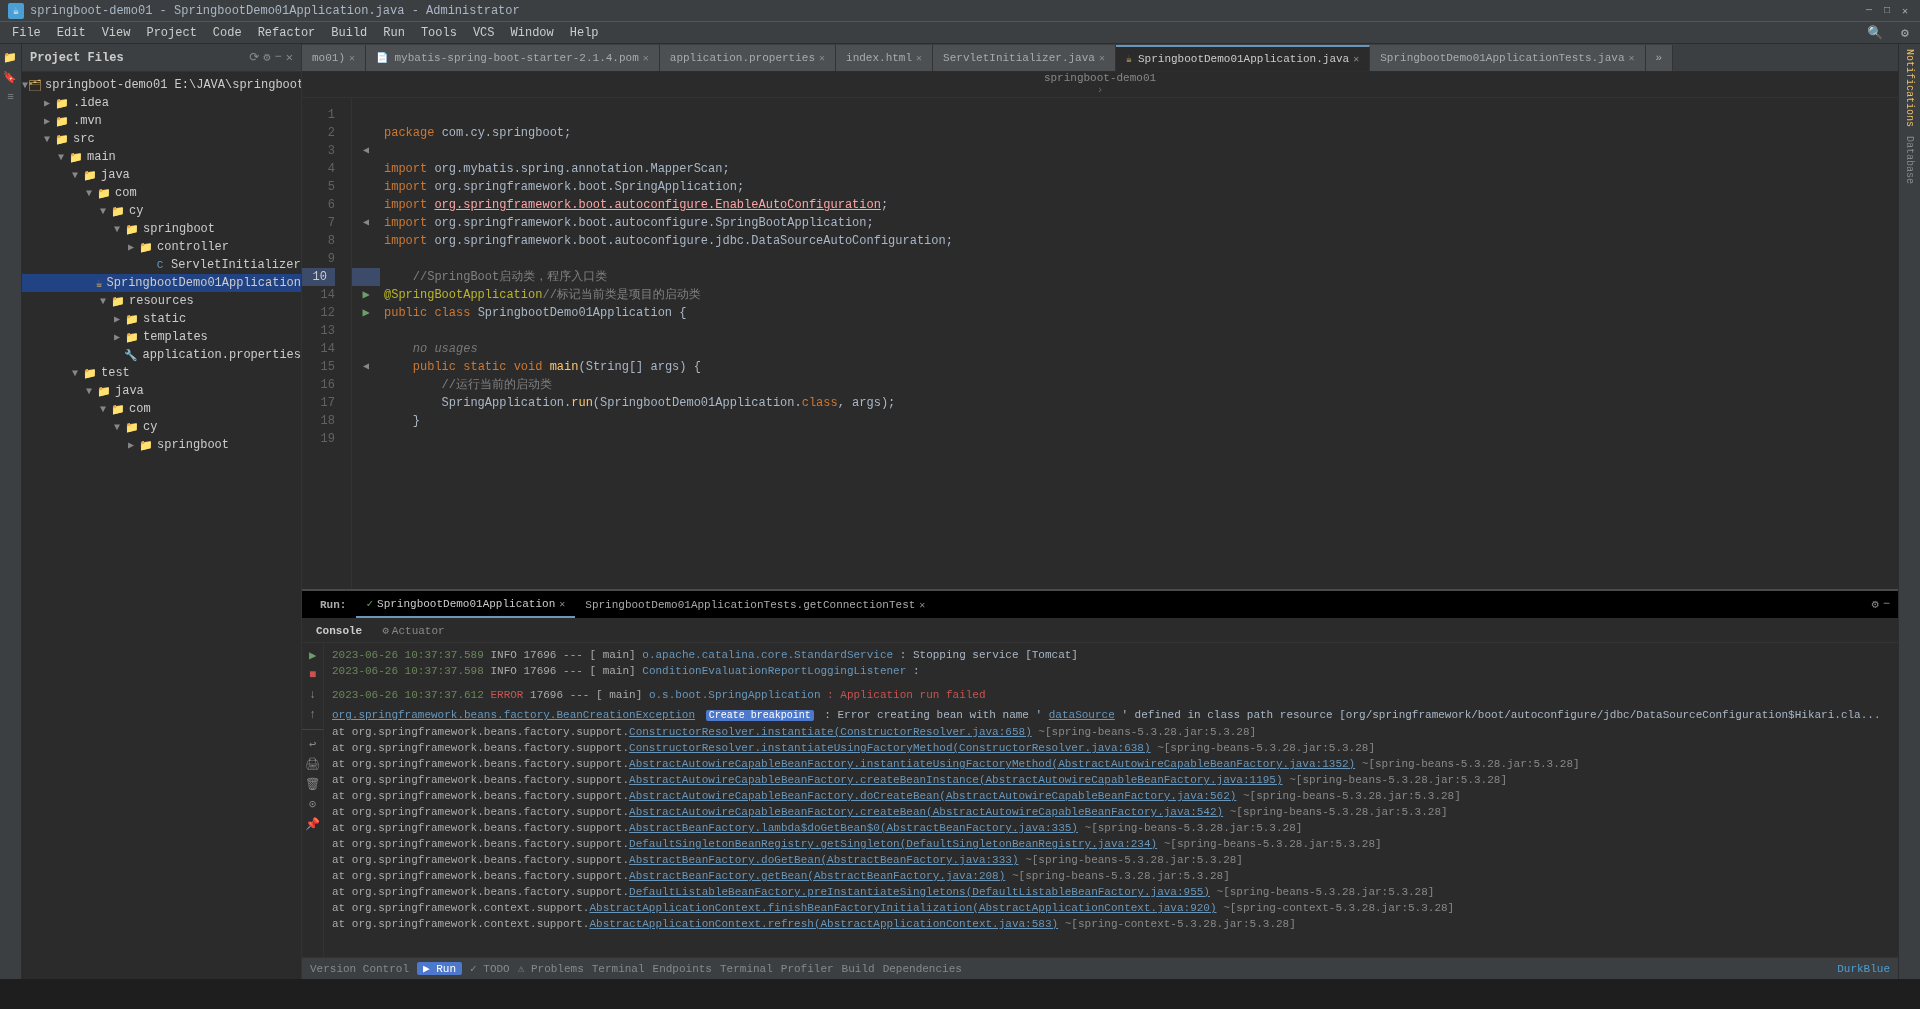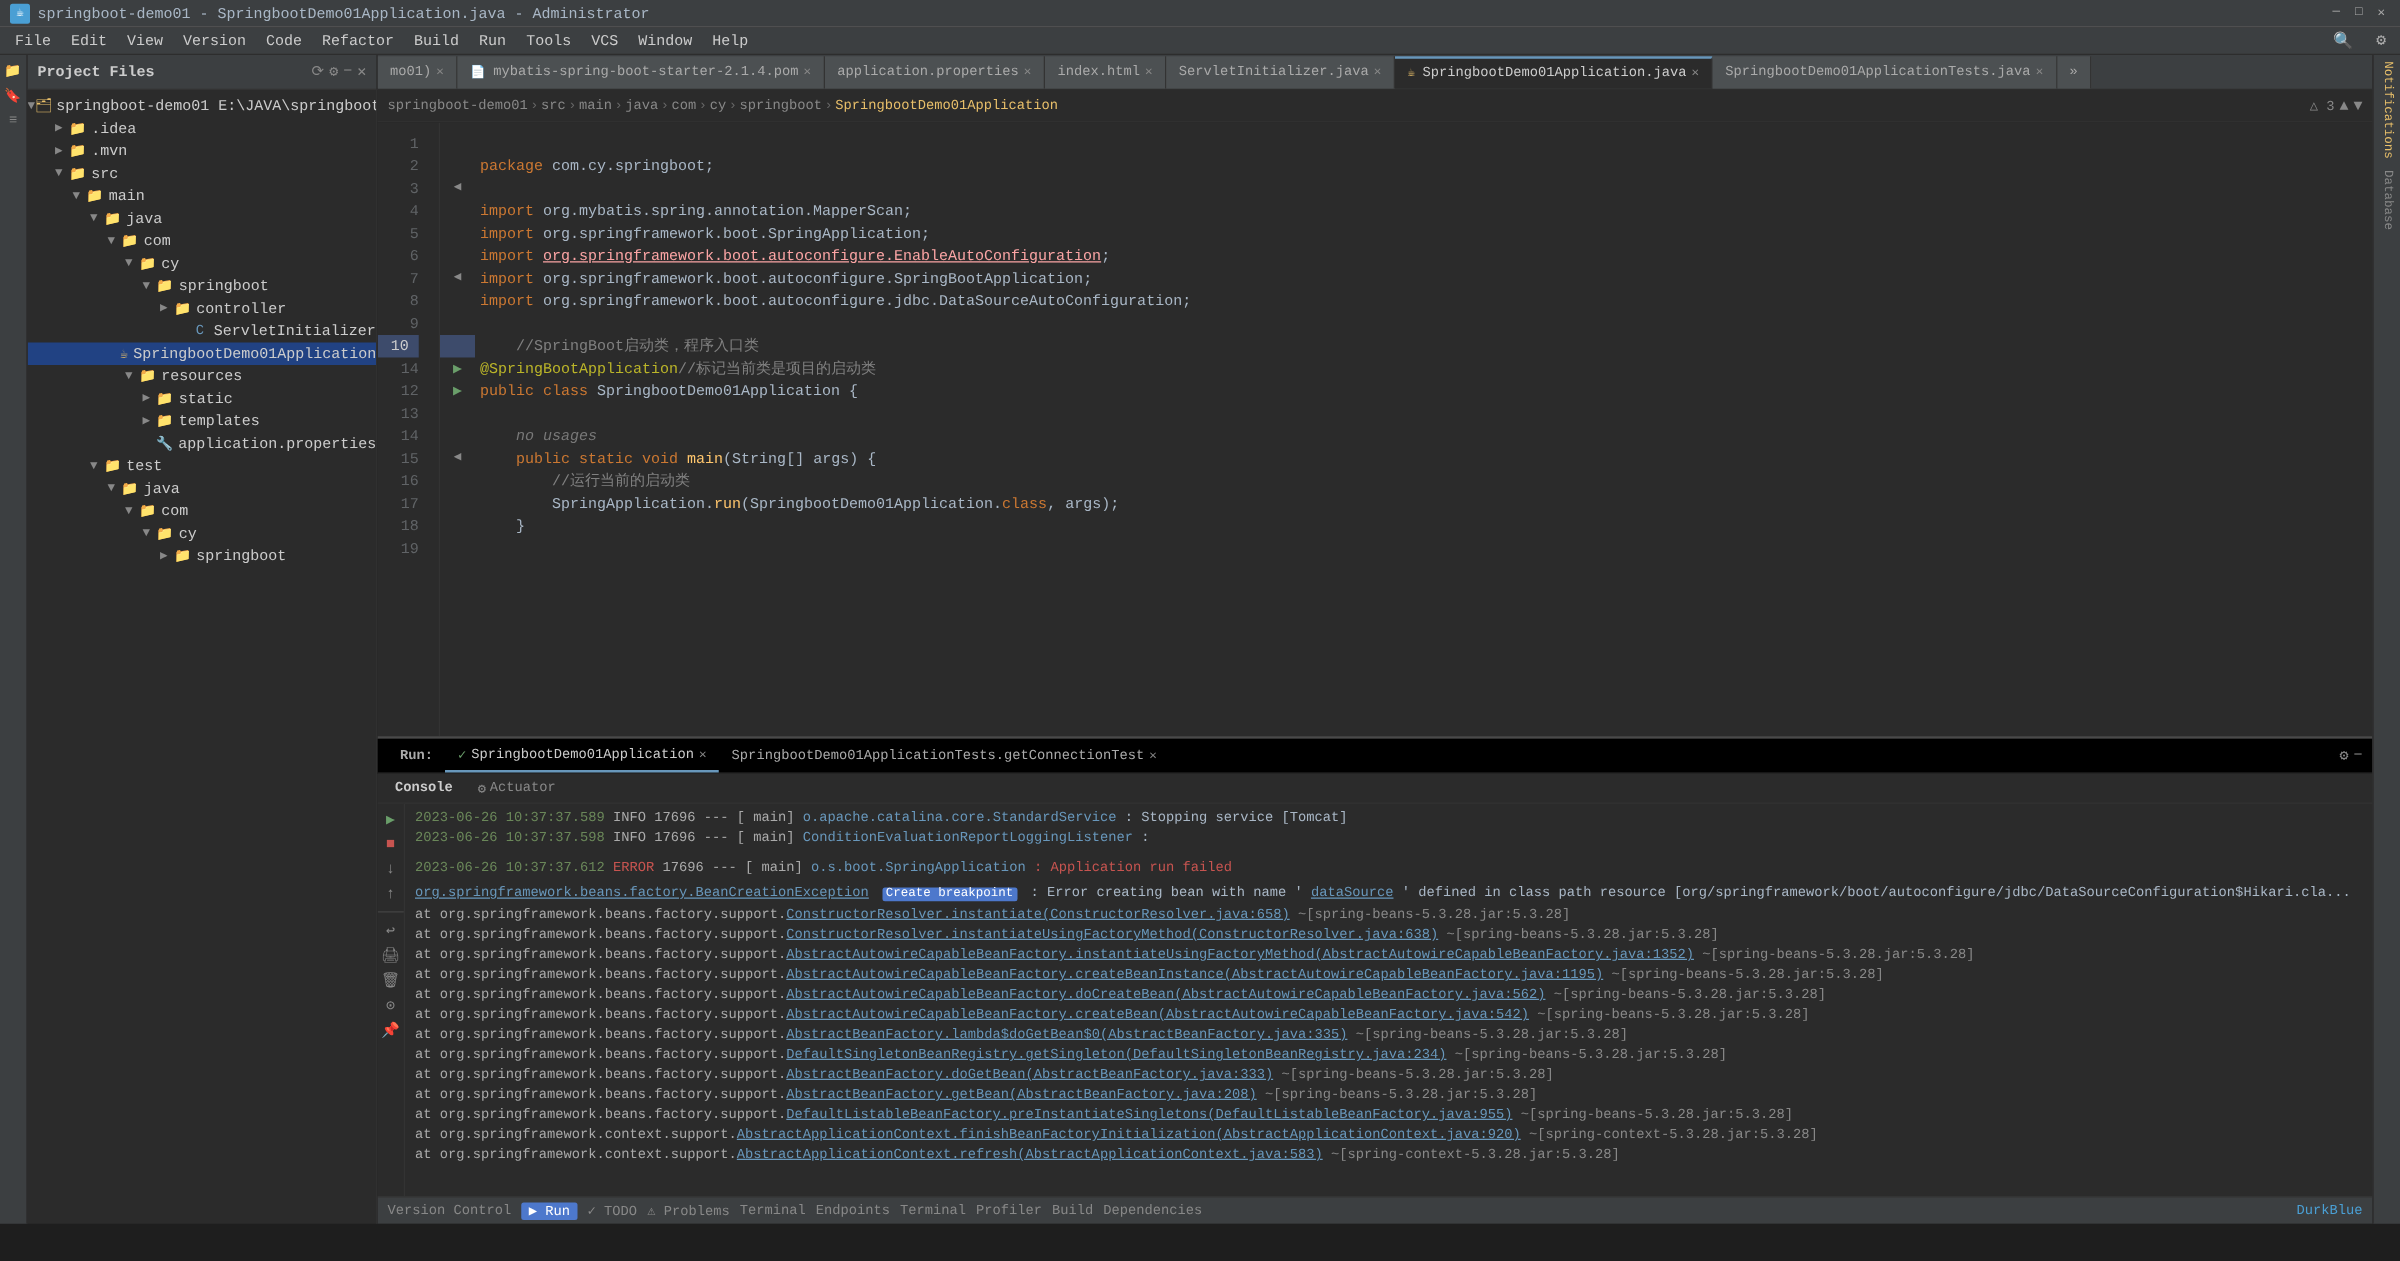--- a/index.html
+++ b/index.html
@@ -92,21 +92,21 @@
     <span>─</span>
     <span>□</span>
     <span>✕</span>
   </div>
 </div>
 
 <div id="menubar">
   <div class="menu-item">File</div>
   <div class="menu-item">Edit</div>
   <div class="menu-item">View</div>
-  <div class="menu-item">Version</div>
+  <div class="menu-item">Project</div>
   <div class="menu-item">Code</div>
   <div class="menu-item">Refactor</div>
   <div class="menu-item">Build</div>
   <div class="menu-item">Run</div>
   <div class="menu-item">Tools</div>
   <div class="menu-item">VCS</div>
   <div class="menu-item">Window</div>
   <div class="menu-item">Help</div>
   <div style="margin-left:auto; display:flex; align-items:center; gap:8px;">
     <div class="toolbar-btn" title="Search Everywhere">🔍</div>
@@ -315,21 +315,21 @@
           <span>SpringbootDemo01Application.java</span>
           <span class="tab-close">✕</span>
         </div>
         <div class="tab">
           <span>SpringbootDemo01ApplicationTests.java</span>
           <span class="tab-close">✕</span>
         </div>
         <div class="tab">»</div>
       </div>
 
-      <div style="height:26px; background:#2b2b2b; display:flex; align-items:center; padding:0 8px; border-bottom:1px solid #333; font-size:11px;">
+      <div style="height:26px; background:#2b2b2b; display:flex; align-items:center; padding:0 8px; border-bottom:1px solid #333; font-size:11px;flex-direction:column;">
         <span style="color:#888;">springboot-demo01</span>
         <span style="color:#666; margin:0 2px;">›</span>
         <span style="color:#888;">src</span>
         <span style="color:#666; margin:0 2px;">›</span>
         <span style="color:#888;">main</span>
         <span style="color:#666; margin:0 2px;">›</span>
         <span style="color:#888;">java</span>
         <span style="color:#666; margin:0 2px;">›</span>
         <span style="color:#888;">com</span>
         <span style="color:#666; margin:0 2px;">›</span>

